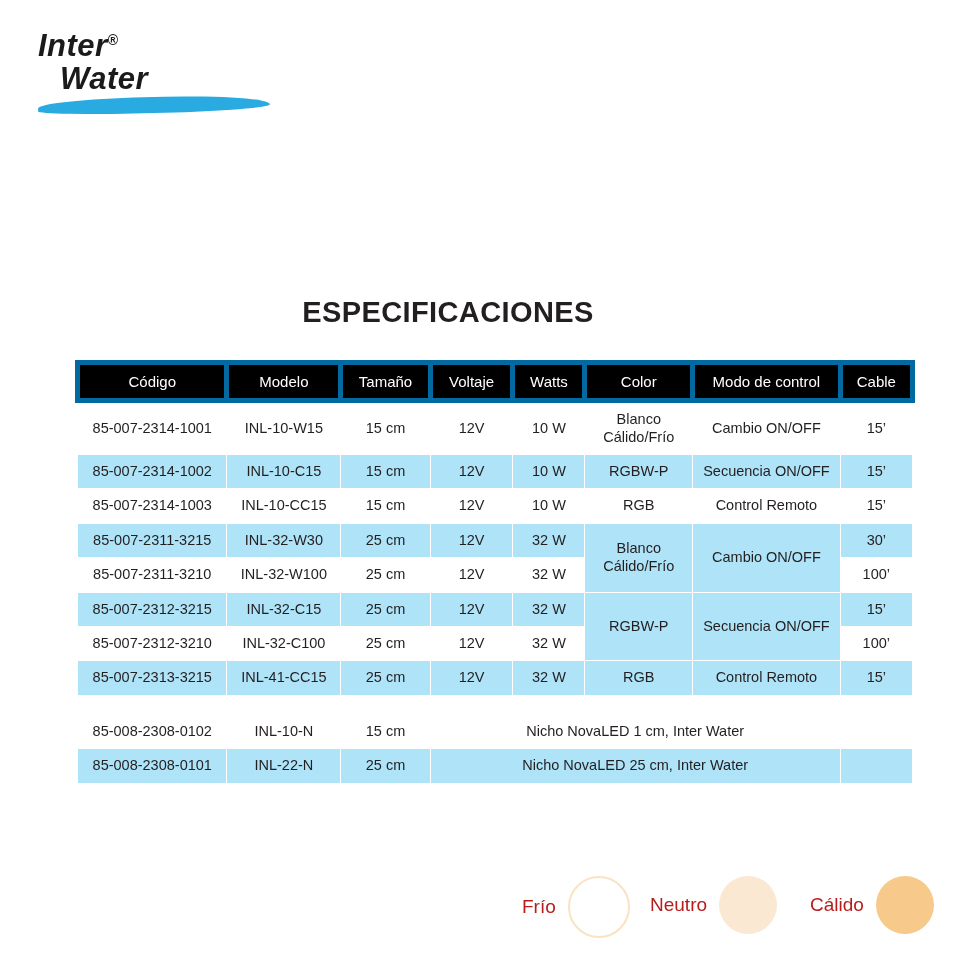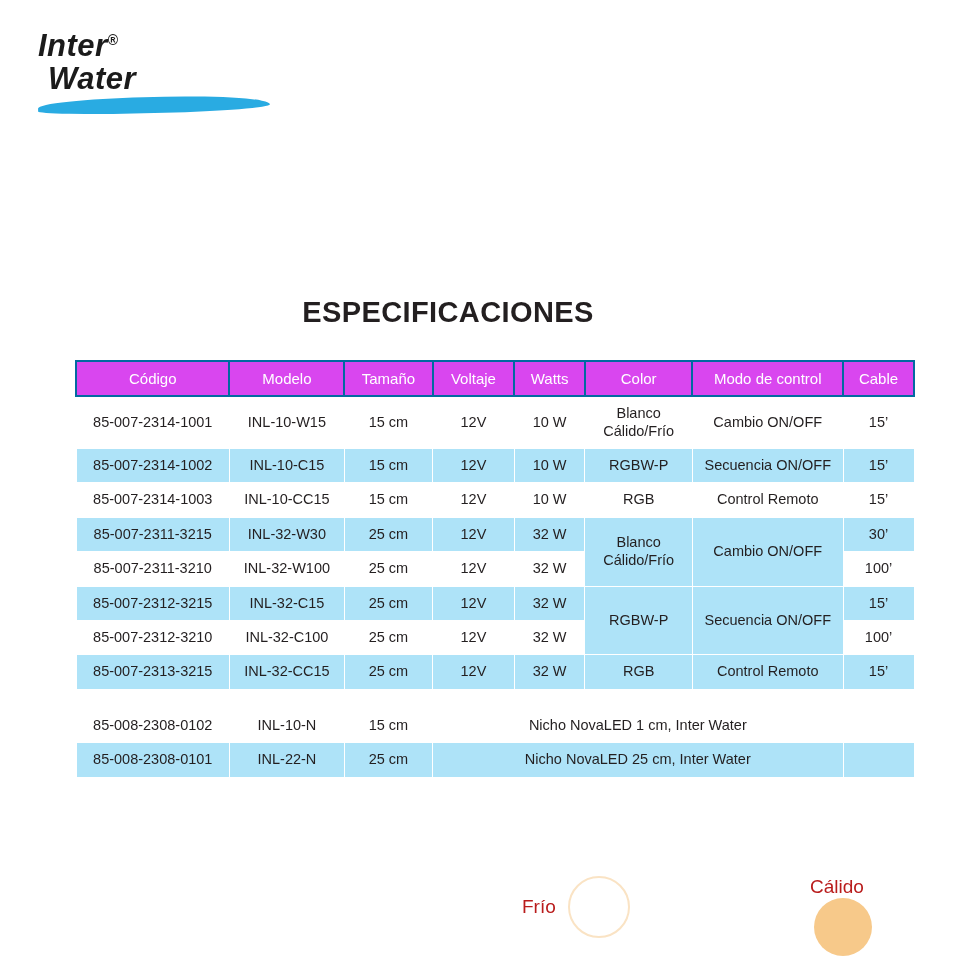--- a/index.html
+++ b/index.html
@@ -27,21 +27,21 @@
   #logo .logo-line {
     font-weight: bold;
     font-style: italic;
     font-size: 31px;
     letter-spacing: 0.5px;
     color: #1b1b1b;
     line-height: 1.05;
     white-space: nowrap;
   }
   #logo .logo-line.second {
-    margin-left: 10px;
+    margin-left: 22px;
   }
   #logo .reg {
     font-size: 14px;
     vertical-align: super;
     font-style: normal;
     font-weight: bold;
   }
   #logo .wave {
     margin-top: 2px;
     width: 232px;
@@ -67,26 +67,26 @@
   
   #spec-table {
     position: absolute;
     left: 75px;
     top: 360px;
     width: 840px;
     border-collapse: collapse;
     font-size: 14.5px;
   }
   #spec-table th {
-    background: #d946ef;
+    background: #000000;
     color: #ffffff;
     font-weight: normal;
     font-size: 15px;
     padding: 8px 4px;
-    border: 2px solid #0369a1;
+    border: 5px solid #0369a1;
     text-align: center;
     line-height: 1.15;
   }
   #spec-table td {
     padding: 8px 4px;
     border: 1px solid #ffffff;
     text-align: center;
     line-height: 1.2;
     color: #231f20;
     background: #ffffff;
@@ -144,21 +144,21 @@
     border: 2px solid #fae3c4;
   }
   .swatch.neutro {
     background: #fbe8d2;
   }
   .swatch.calido {
     background: #f7c98a;
   }
   #legend-frio { left: 22px; top: 14px; }
   #legend-neutro { left: 150px; top: 14px; }
-  #legend-calido { left: 310px; top: 14px; flex-direction: column; }
+  #legend-calido { left: 310px; top: 14px; }
 </style>
 </head>
 <body>
 
 <div id="logo">
   <div class="logo-line">
     <span>Inter</span><span class="reg">®</span>
   </div>
   <div class="logo-line second">Water</div>
   <div class="wave"></div>
@@ -249,21 +249,21 @@
       <td>85-007-2312-3210</td>
       <td>INL-32-C100</td>
       <td>25 cm</td>
       <td>12V</td>
       <td>32 W</td>
       <td>100’</td>
     </tr>
 
     <tr class="alt">
       <td>85-007-2313-3215</td>
-      <td>INL-32-CC15</td>
+      <td>INL-41-CC15</td>
       <td>25 cm</td>
       <td>12V</td>
       <td>32 W</td>
       <td>RGB</td>
       <td>Control Remoto</td>
       <td>15’</td>
     </tr>
 
     <tr class="spacer">
       <td colspan="8"></td>
@@ -284,18 +284,22 @@
       <td colspan="4">Nicho NovaLED 25 cm, Inter Water</td>
       <td></td>
     </tr>
   </tbody>
 </table>
 
 <div id="legend">
   <div class="legend-item" id="legend-frio">
     <span class="legend-label">Frío</span>
     <span class="swatch frio"></span>
+  </div>
+  <div class="legend-item" id="legend-neutro">
+    <span class="legend-label">Neutro</span>
+    <span class="swatch neutro"></span>
   </div>
   <div class="legend-item" id="legend-calido">
     <span class="legend-label">Cálido</span>
     <span class="swatch calido"></span>
   </div>
 </div>
 
 </body></html>

